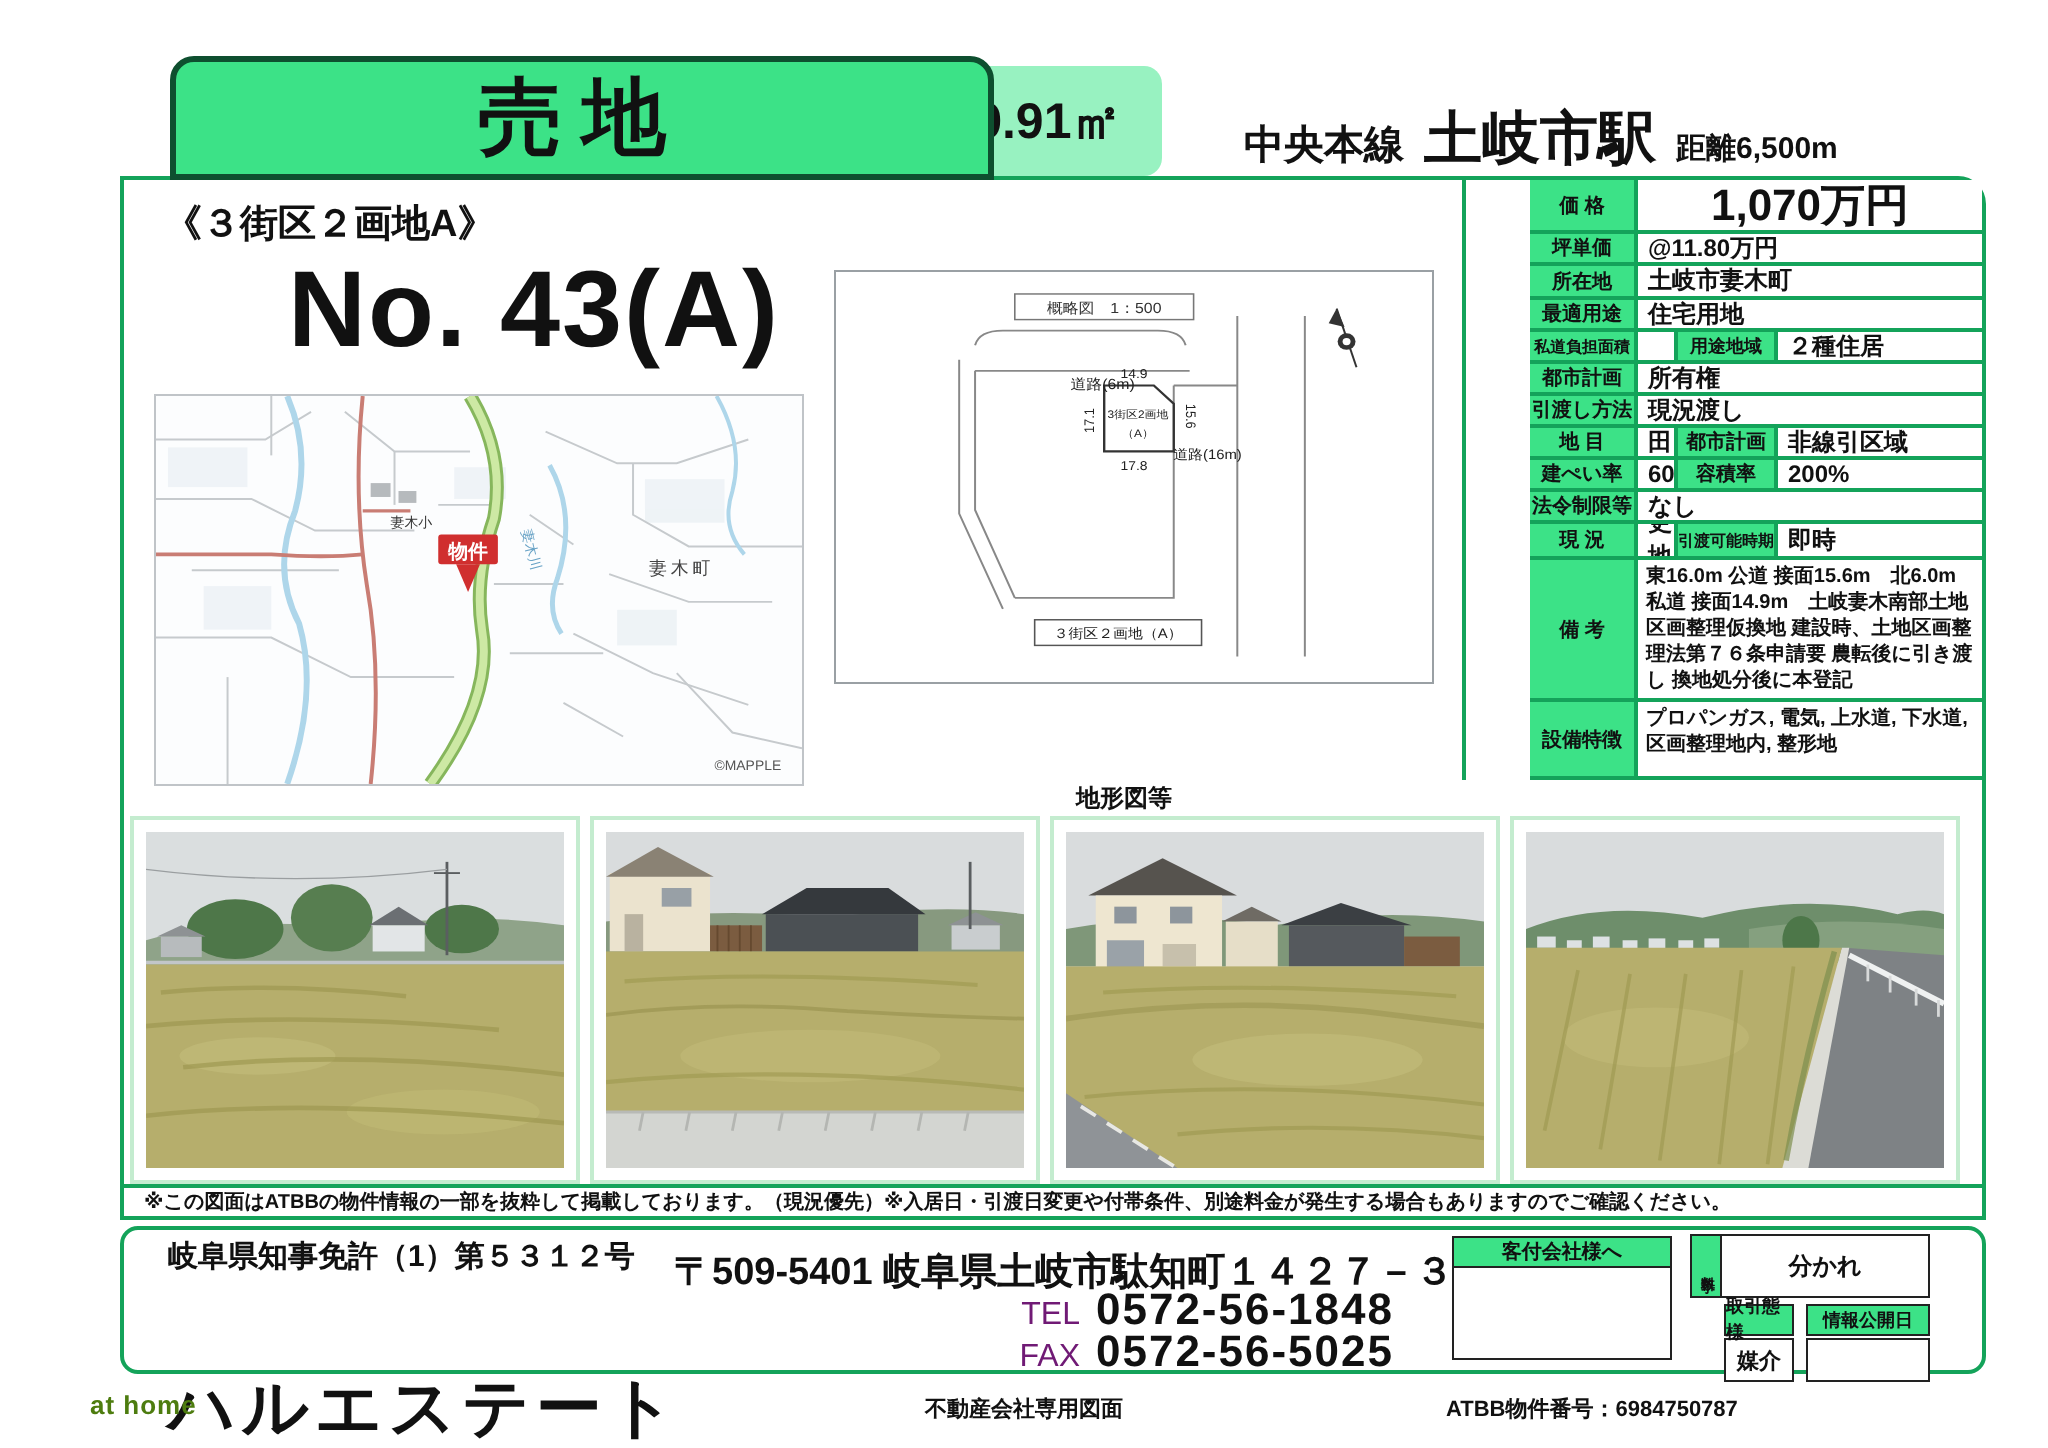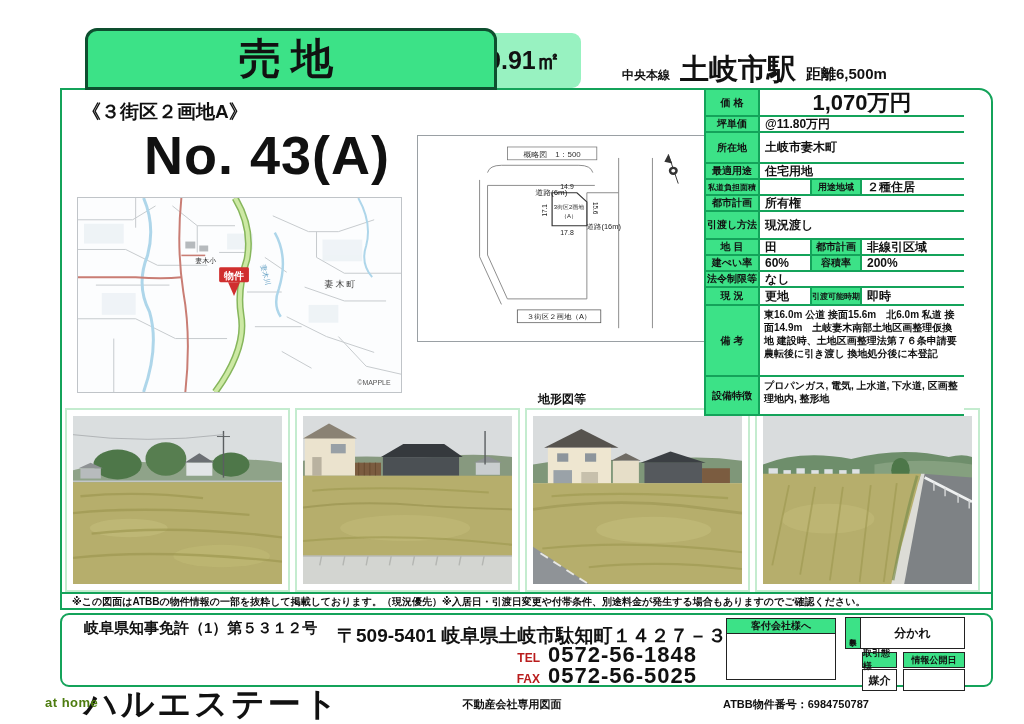--- a/index.html
+++ b/index.html
@@ -8,21 +8,21 @@
   .t{position:absolute;box-sizing:border-box;}
 
   
   .sale-tab{left:85px;top:28px;width:412px;height:62px;background:var(--accent,#3ce287);
     border:3px solid #0e4f2f;border-radius:12px 12px 0 0;display:flex;align-items:center;justify-content:center;
     font-size:42px;font-weight:900;letter-spacing:10px;z-index:3;}
   .area-box{left:339px;top:33px;width:242px;height:55px;background:var(--accentLight,#98f2c1);
     border-radius:9px;display:flex;align-items:center;justify-content:center;
     font-size:25px;font-weight:800;z-index:2;}
   .station{left:622px;top:50px;display:flex;align-items:baseline;gap:10px;white-space:nowrap;}
-  .station .line{font-size:12px;font-weight:700;}
+  .station .line{font-size:20px;font-weight:700;}
   .station .name{font-size:29px;font-weight:900;}
   .station .dist{font-size:15px;font-weight:700;}
 
   
   .main-box{left:60px;top:88px;width:933px;height:522px;border:2px solid var(--lineGreen,#14a35a);
     border-top-right-radius:14px;background:#fff;}
   .block-label{left:20px;top:9px;font-size:19px;font-weight:700;}
   .lot-number{left:60px;top:34px;width:290px;text-align:center;font-size:54px;font-weight:900;letter-spacing:1px;}
   .map-wrap{left:15px;top:107px;width:325px;height:196px;border:1px solid #c0c4c8;background:#fcfdfe;}
   .plan-wrap{left:355px;top:45px;width:300px;height:207px;border:1px solid #9aa0a4;background:#fff;}
@@ -31,38 +31,38 @@
 
   
   .photo-frame{top:318px;width:225px;height:184px;background:#fff;border:2px solid var(--photoFrame,#c4eccf);padding:6px;}
   .p1{left:3px}.p2{left:233px}.p3{left:463px}.p4{left:693px}
 
   
   .disclaimer{left:0;top:502px;width:929px;height:18px;border-top:2px solid var(--lineGreen,#14a35a);
     font-size:10px;font-weight:700;line-height:16px;padding-left:10px;white-space:nowrap;overflow:hidden;}
 
   
-  .detail-table{left:642px;top:0;width:260px;border-left:2px solid var(--lineGreen,#14a35a);background:#fff;}
+  .detail-table{left:669px;top:0;width:260px;border-left:2px solid var(--lineGreen,#14a35a);background:#fff;padding-left:32px;}
   .dr{display:flex;border-bottom:2px solid var(--lineGreen,#14a35a);box-sizing:border-box;}
   .dl{width:52px;flex:0 0 52px;background:var(--accent,#3ce287);border-right:2px solid var(--lineGreen,#14a35a);
     display:flex;align-items:center;justify-content:center;font-size:10px;font-weight:700;text-align:center;}
   .dl.xs{font-size:8px;}
   .dl2{border-left:2px solid var(--lineGreen,#14a35a);width:48px;flex:0 0 48px;}
   .dv{flex:1;display:flex;align-items:center;padding:0 5px;font-size:12px;font-weight:700;overflow:hidden;}
   .dv2{flex:0 0 92px;}
   .dv.big{justify-content:center;font-size:22px;font-weight:900;padding:0;}
   .dv.multi{align-items:flex-start;font-size:10px;line-height:13px;padding:2px 4px;white-space:normal;}
 
   
   .footer-box{left:60px;top:613px;width:933px;height:74px;border:2px solid var(--lineGreen,#14a35a);border-radius:9px;background:#fff;}
   .license{left:22px;top:4px;font-size:15px;font-weight:700;}
   .company{left:22px;top:23px;font-size:33px;font-weight:900;letter-spacing:3px;margin-top:44px;}
   .address{left:275px;top:8px;font-size:19px;font-weight:800;white-space:nowrap;}
   .telfax{left:420px;width:215px;display:flex;align-items:baseline;justify-content:flex-end;gap:8px;white-space:nowrap;}
-  .telfax .lab{font-size:12px;font-weight:700;color:#b91c1c;}
+  .telfax .lab{font-size:16px;font-weight:400;color:#701a75;}
   .telfax .num{font-size:22px;font-weight:900;letter-spacing:1px;}
   .tel-row{top:27px;} .fax-row{top:48px;}
   .client-box{left:664px;top:3px;width:110px;height:62px;border:1px solid #222;background:#fff;}
   .client-head{height:14px;background:var(--accent,#3ce287);border-bottom:1px solid #222;
     display:flex;align-items:center;justify-content:center;font-size:10px;font-weight:700;}
   .fee-box{left:783px;top:2px;width:120px;height:32px;border:1px solid #222;display:flex;}
   .fee-label{width:14px;flex:0 0 14px;background:var(--accent,#3ce287);border-right:1px solid #222;
     display:flex;align-items:center;justify-content:center;font-size:7px;font-weight:700;
     writing-mode:vertical-rl;text-orientation:upright;line-height:1;}
   .fee-value{flex:1;display:flex;align-items:center;justify-content:center;font-size:12px;font-weight:700;}
@@ -335,39 +335,39 @@
 
     <div class="t detail-table">
       <div class="dr" style="height:27px">
         <div class="dl">価 格</div>
         <div class="dv big">1,070万円</div>
       </div>
       <div class="dr" style="height:16px">
         <div class="dl">坪単価</div>
         <div class="dv">@11.80万円</div>
       </div>
-      <div class="dr" style="height:31px">
+      <div class="dr" style="height:17px">
         <div class="dl">所在地</div>
         <div class="dv">土岐市妻木町</div>
       </div>
       <div class="dr" style="height:16px">
         <div class="dl">最適用途</div>
         <div class="dv">住宅用地</div>
       </div>
       <div class="dr" style="height:16px">
         <div class="dl xs">私道負担面積</div>
         <div class="dv"></div>
         <div class="dl dl2" style="font-size:9px">用途地域</div>
         <div class="dv dv2">２種住居</div>
       </div>
       <div class="dr" style="height:16px">
         <div class="dl">都市計画</div>
         <div class="dv">所有権</div>
       </div>
-      <div class="dr" style="height:28px">
+      <div class="dr" style="height:16px">
         <div class="dl">引渡し方法</div>
         <div class="dv">現況渡し</div>
       </div>
       <div class="dr" style="height:16px">
         <div class="dl">地 目</div>
         <div class="dv">田</div>
         <div class="dl dl2">都市計画</div>
         <div class="dv dv2">非線引区域</div>
       </div>
       <div class="dr" style="height:16px">

